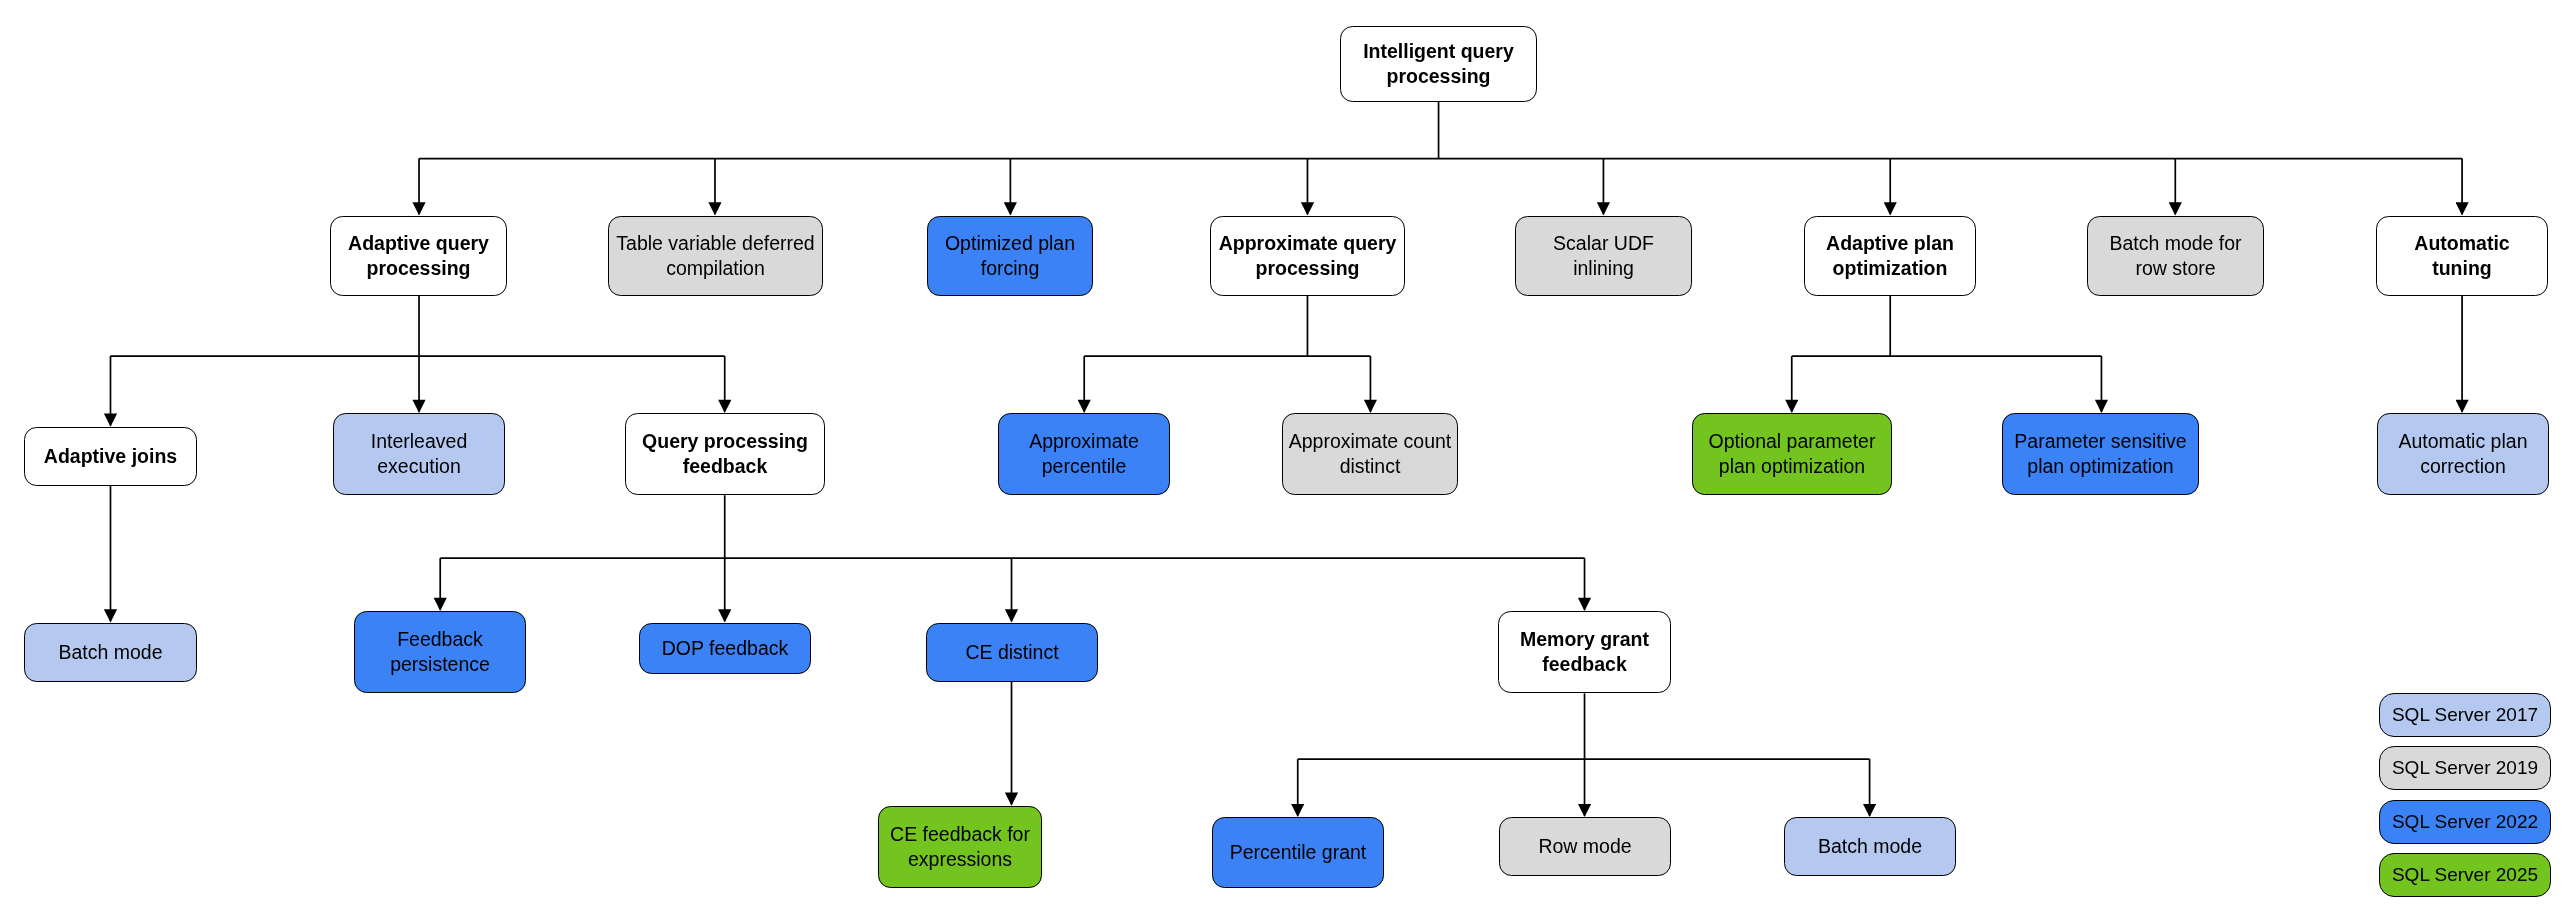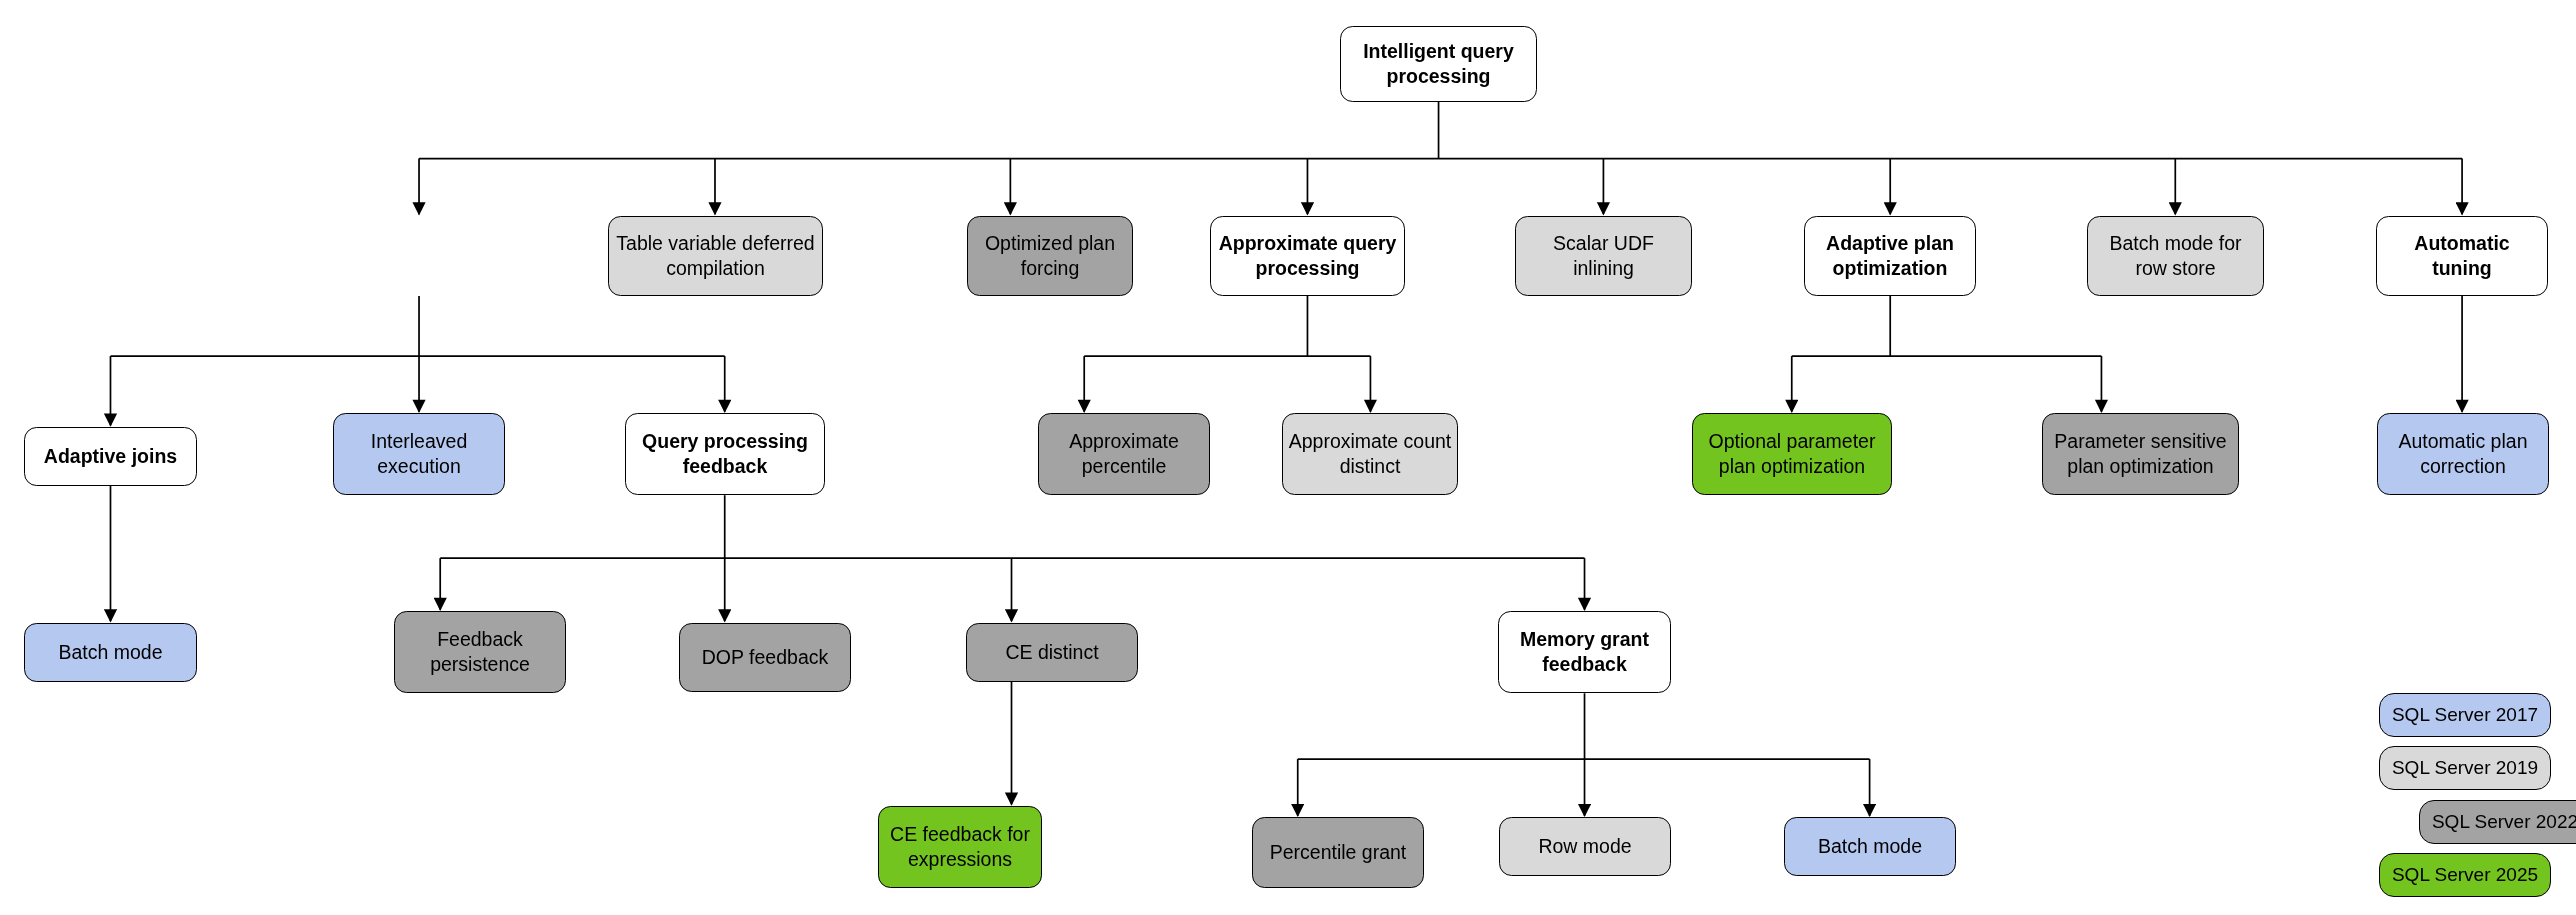--- a/index.html
+++ b/index.html
@@ -24,21 +24,21 @@
     border-radius:12.6px;
     background:#ffffff;
     color:#000000;
     font-size:19.5px;
     line-height:1.28;
     padding:2.3px 5.7px;
   }
   .cat{font-weight:700;}
   .v2017{background:#b5c8f0;}
   .v2019{background:#d9d9d9;text-align:center;}
-  .v2022{background:#a3a3a3;margin-left:40px;}
+  .v2022{background:#3b82f6;}
   .v2025{background:#74c41f;}
   .legend-item{
     position:absolute;
     box-sizing:border-box;
     display:flex;
     align-items:center;
     justify-content:center;
     border:1.7px solid #000000;
     border-radius:15px;
     font-size:19px;
@@ -101,40 +101,41 @@
 
     <path d="M2768,1211 V1326"></path>
     <path d="M2267,1326 H3266"></path>
     <path d="M2267,1326 V1425" marker-end="url(#arrow)"></path>
     <path d="M2768,1326 V1425" marker-end="url(#arrow)"></path>
     <path d="M3266,1326 V1425" marker-end="url(#arrow)"></path>
   </svg>
 
   <div class="node cat" style="left:1340px;top:26px;width:197px;height:76px;">Intelligent query processing</div>
 
+  <div class="node cat" style="left:330px;top:216px;width:177px;height:80px;">Adaptive query processing</div>
   <div class="node v2019" style="left:608px;top:216px;width:215px;height:80px;">Table variable deferred compilation</div>
   <div class="node v2022" style="left:927px;top:216px;width:166px;height:80px;">Optimized plan forcing</div>
   <div class="node cat" style="left:1210px;top:216px;width:195px;height:80px;">Approximate query processing</div>
   <div class="node v2019" style="left:1515px;top:216px;width:177px;height:80px;">Scalar UDF inlining</div>
   <div class="node cat" style="left:1804px;top:216px;width:172px;height:80px;">Adaptive plan optimization</div>
   <div class="node v2019" style="left:2087px;top:216px;width:177px;height:80px;">Batch mode for row store</div>
   <div class="node cat" style="left:2376px;top:216px;width:172px;height:80px;">Automatic tuning</div>
 
   <div class="node cat" style="left:24px;top:427px;width:173px;height:59px;">Adaptive joins</div>
   <div class="node v2017" style="left:333px;top:413px;width:172px;height:82px;">Interleaved execution</div>
   <div class="node cat" style="left:625px;top:413px;width:200px;height:82px;">Query processing feedback</div>
   <div class="node v2022" style="left:998px;top:413px;width:172px;height:82px;">Approximate percentile</div>
   <div class="node v2019" style="left:1282px;top:413px;width:176px;height:82px;">Approximate count distinct</div>
   <div class="node v2025" style="left:1692px;top:413px;width:200px;height:82px;">Optional parameter plan optimization</div>
   <div class="node v2022" style="left:2002px;top:413px;width:197px;height:82px;">Parameter sensitive plan optimization</div>
   <div class="node v2017" style="left:2377px;top:413px;width:172px;height:82px;">Automatic plan correction</div>
 
   <div class="node v2017" style="left:24px;top:623px;width:173px;height:59px;">Batch mode</div>
   <div class="node v2022" style="left:354px;top:611px;width:172px;height:82px;">Feedback persistence</div>
-  <div class="node v2022" style="left:639px;top:623px;width:172px;height:69px;">DOP feedback</div>
+  <div class="node v2022" style="left:639px;top:623px;width:172px;height:51px;">DOP feedback</div>
   <div class="node v2022" style="left:926px;top:623px;width:172px;height:59px;">CE distinct</div>
   <div class="node cat" style="left:1498px;top:611px;width:173px;height:82px;">Memory grant feedback</div>
 
   <div class="node v2025" style="left:878px;top:806px;width:164px;height:82px;">CE feedback for expressions</div>
   <div class="node v2022" style="left:1212px;top:817px;width:172px;height:71px;">Percentile grant</div>
   <div class="node v2019" style="left:1499px;top:817px;width:172px;height:59px;">Row mode</div>
   <div class="node v2017" style="left:1784px;top:817px;width:172px;height:59px;">Batch mode</div>
 
   <div>
     <div class="legend-item v2017" style="left:2379px;top:693px;">SQL Server 2017</div>

